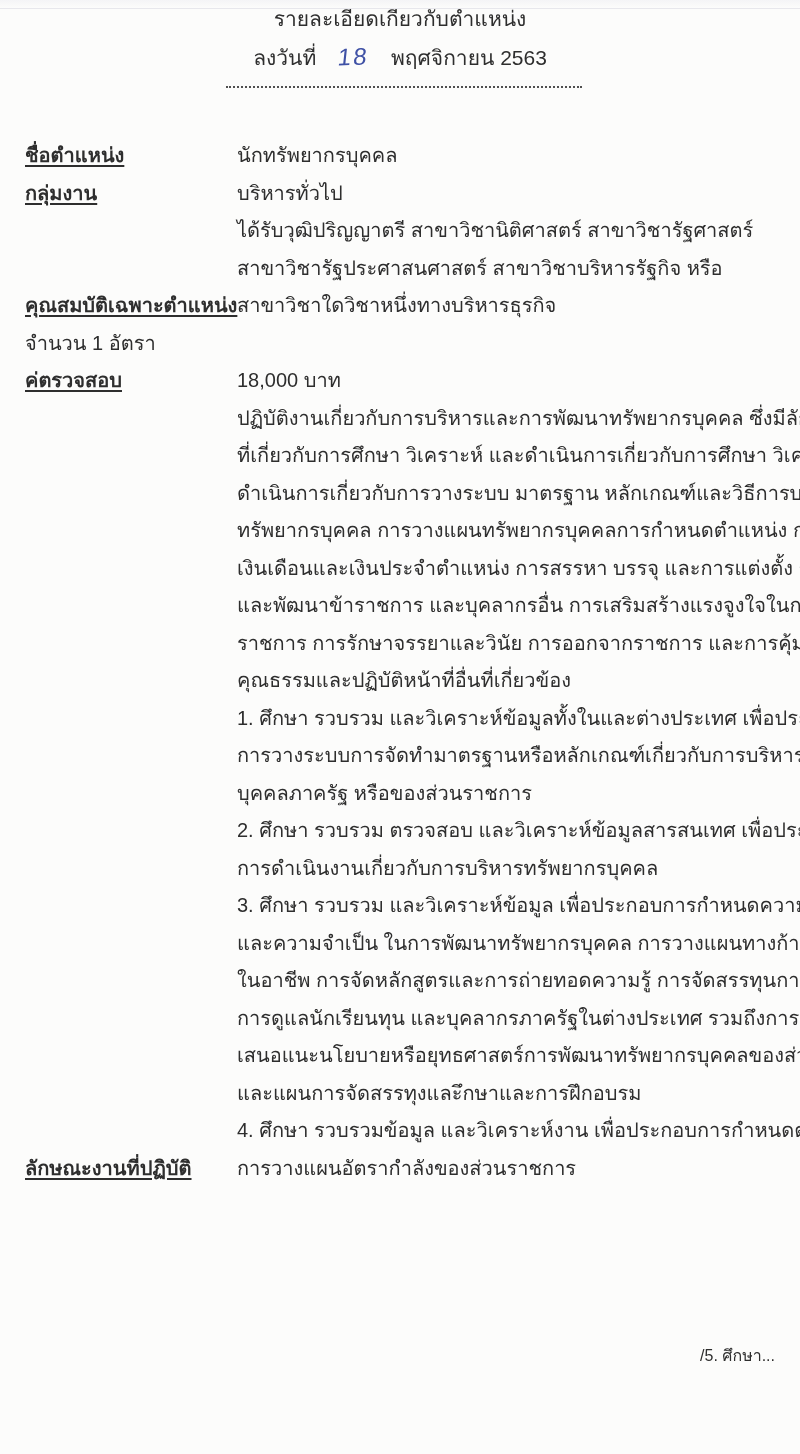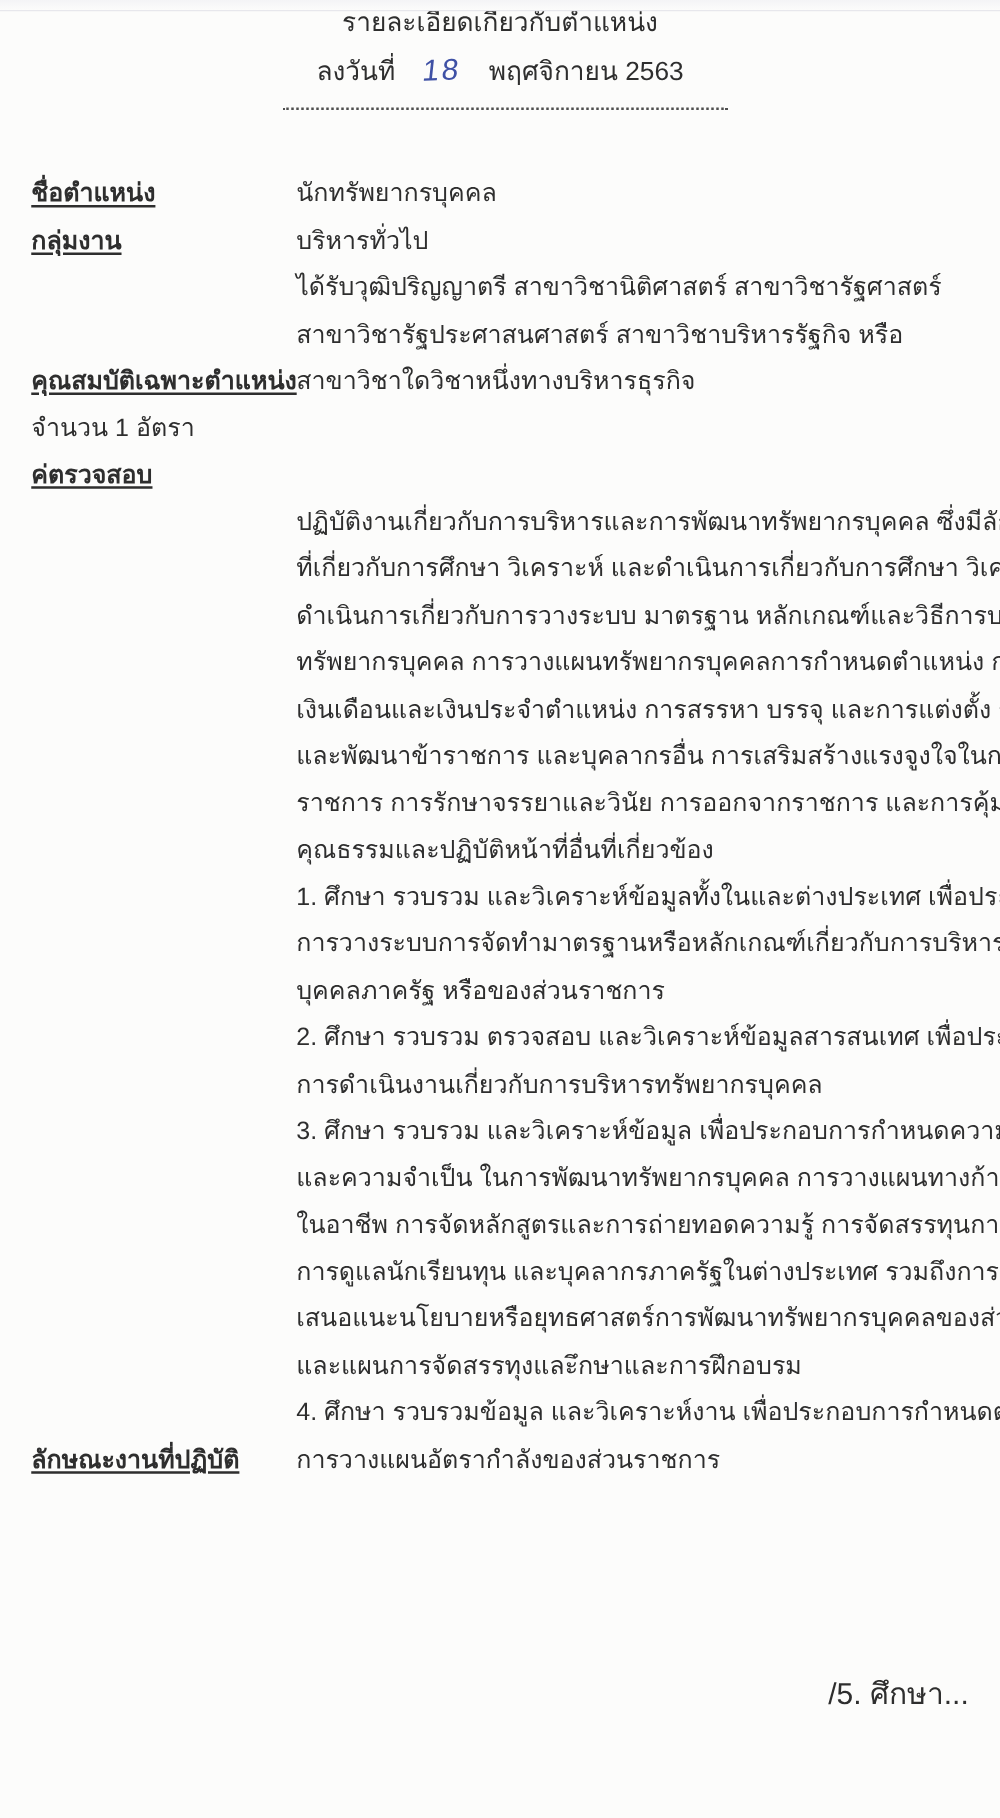--- a/index.html
+++ b/index.html
@@ -60,21 +60,21 @@
     text-decoration:underline;
     text-underline-offset:3px;
     white-space:nowrap;
   }
   .field-value{flex:1;min-width:0;}
   .value-line{white-space:nowrap;}
   .doc-footer{
     position:absolute;
     top:1341px;
     right:25px;
-    font-size:24px;
+    font-size:16px;
     line-height:30px;
     white-space:nowrap;
   }
 </style>
 </head>
 <body>
 
 <div class="scan-edge"></div>
 
 <div class="doc-header">
@@ -106,20 +106,23 @@
         <div class="value-line">สาขาวิชาใดวิชาหนึ่งทางบริหารธุรกิจ</div>
       </div>
     </div>
     <div class="field-row">
       <div class="field-value">
         <div class="value-line">จำนวน 1 อัตรา</div>
       </div>
     </div>
     <div class="field-row">
       <div class="field-label">ค่ตรวจสอบ</div>
+      <div class="field-value">
+        <div class="value-line">18,000 บาท</div>
+      </div>
     </div>
     <div class="field-row">
       <div class="field-label">ลักษณะงานที่ปฏิบัติ</div>
       <div class="field-value">
         <div class="value-line">ปฏิบัติงานเกี่ยวกับการบริหารและการพัฒนาทรัพยากรบุคคล ซึ่งมีลักษณะงาน</div>
         <div class="value-line">ที่เกี่ยวกับการศึกษา วิเคราะห์ และดำเนินการเกี่ยวกับการศึกษา วิเคราะห์ และ</div>
         <div class="value-line">ดำเนินการเกี่ยวกับการวางระบบ มาตรฐาน หลักเกณฑ์และวิธีการบริหาร</div>
         <div class="value-line">ทรัพยากรบุคคล การวางแผนทรัพยากรบุคคลการกำหนดตำแหน่ง การให้ได้รับ</div>
         <div class="value-line">เงินเดือนและเงินประจำตำแหน่ง การสรรหา บรรจุ และการแต่งตั้ง การฝึกอบรม</div>
         <div class="value-line">และพัฒนาข้าราชการ และบุคลากรอื่น การเสริมสร้างแรงจูงใจในการปฏิบัติ</div>

